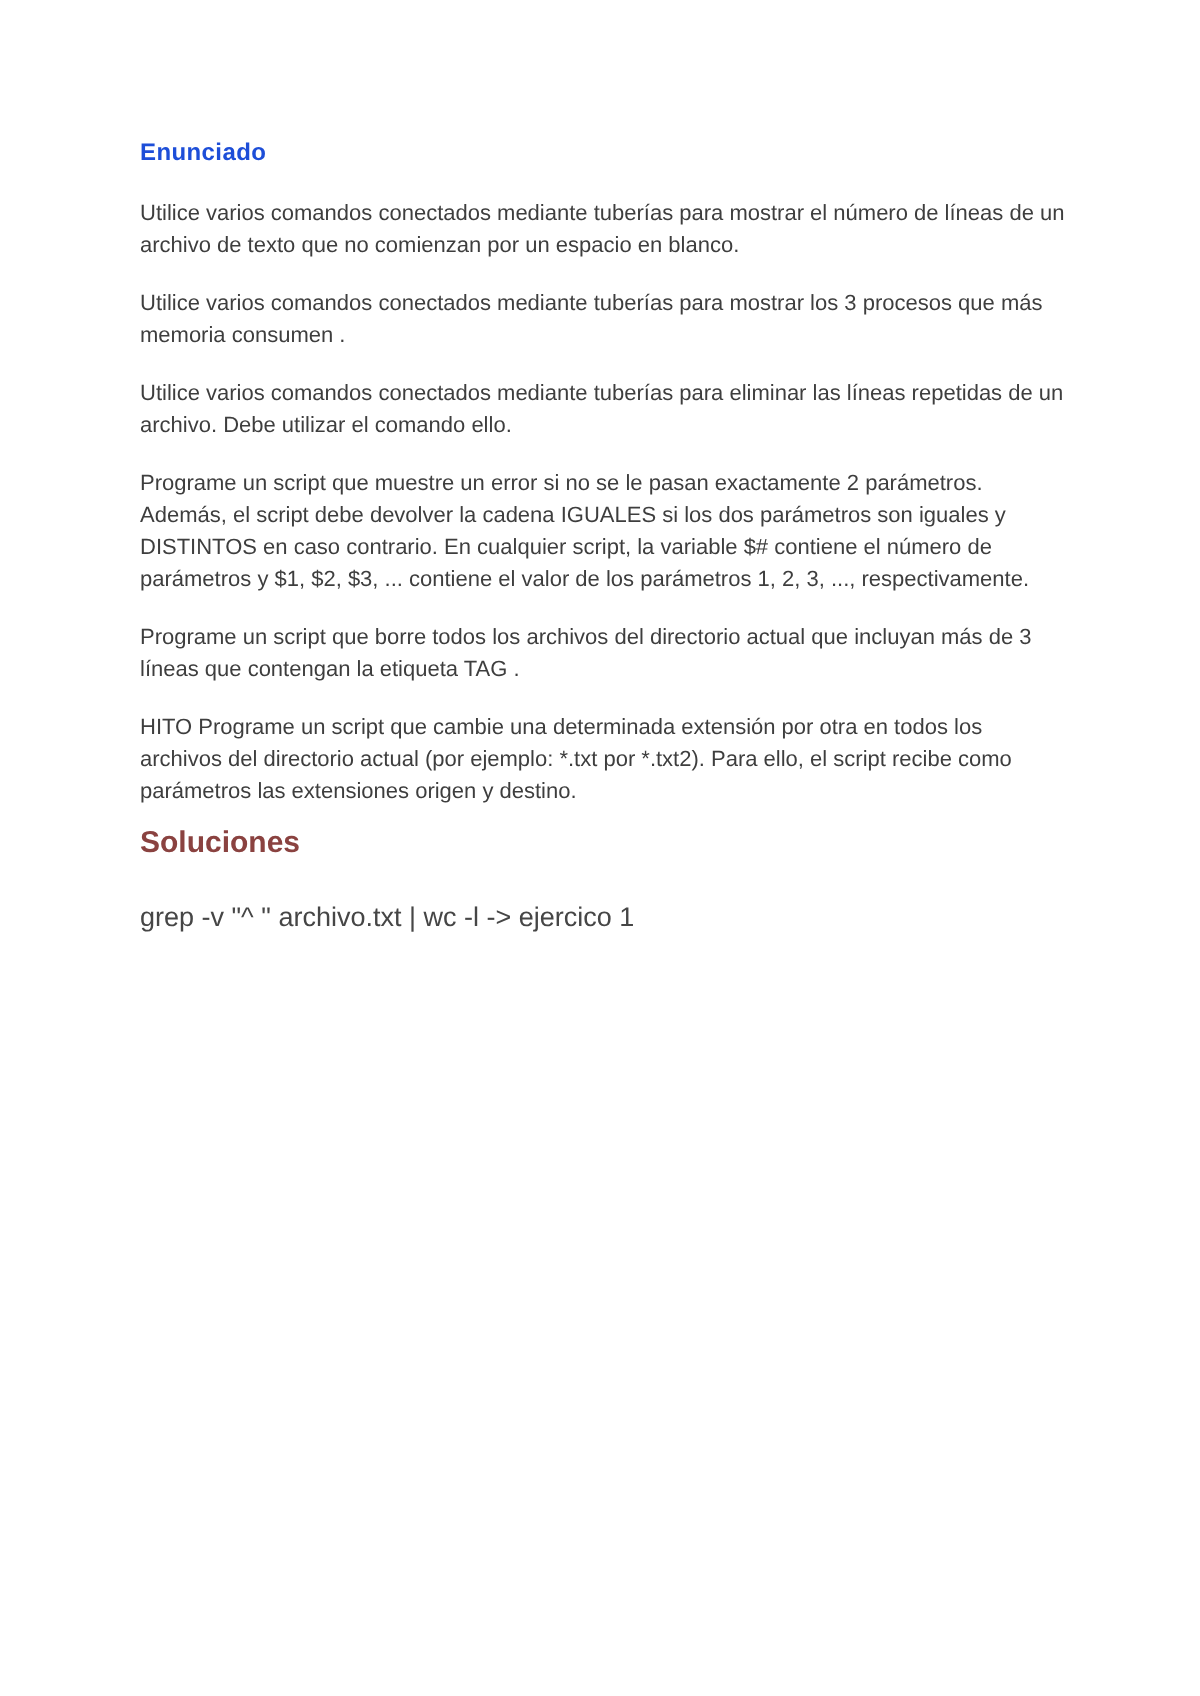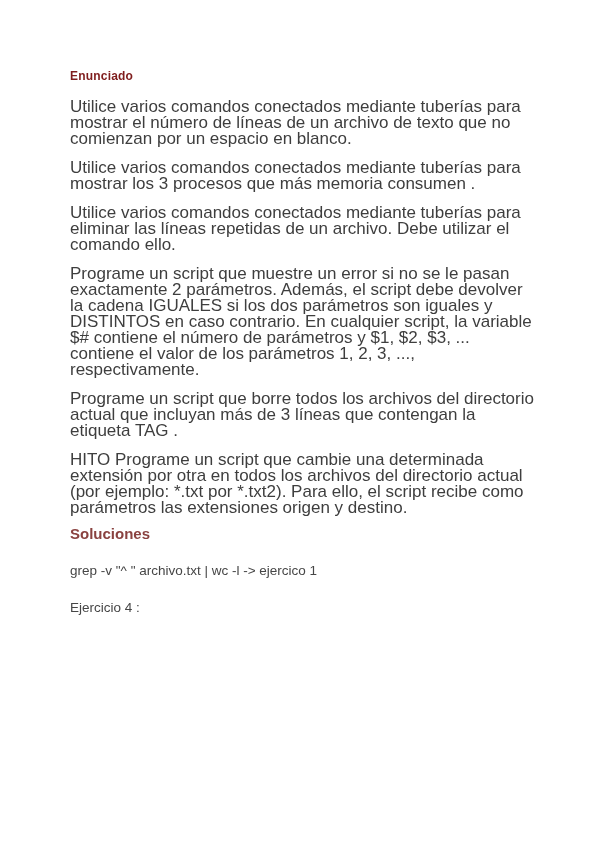--- a/index.html
+++ b/index.html
@@ -17,27 +17,27 @@
   }
   .content {
     position: absolute;
     top: 69px;
     left: 70px;
     width: 464px;
   }
   .h1 {
     font-size: 12px;
     font-weight: bold;
-    color: #7f1d1d;
+    color: #1d4ed8;
     line-height: 14px;
     margin: 0;
     letter-spacing: 0.2px;
   }
   p.body-par {
-    font-size: 17px;
+    font-size: 11px;
     line-height: 16px;
     color: #3e3e3e;
     margin: 13px 0 0 0;
   }
   p.body-par.first {
     margin-top: 16px;
   }
   .h2 {
     font-size: 15px;
     font-weight: bold;
@@ -81,16 +81,15 @@
     <p class="body-par">Programe un script que borre todos los archivos del directorio actual que incluyan más de 3 líneas que contengan la etiqueta TAG .</p>
 
     <p class="body-par">HITO Programe un script que cambie una determinada extensión por otra en todos los archivos del directorio actual (por ejemplo: *.txt por *.txt2). Para ello, el script recibe como parámetros las extensiones origen y destino.</p>
 
     <h2 class="h2">Soluciones</h2>
 
     <div class="code-block">
       <div class="code-line">grep -v "^ " archivo.txt | wc -l -&gt; ejercico 1</div>
     </div>
 
-    <p class="footer-line">Ejercicio 4 :</p>
 
   </div>
 </div>
 
 </body></html>

